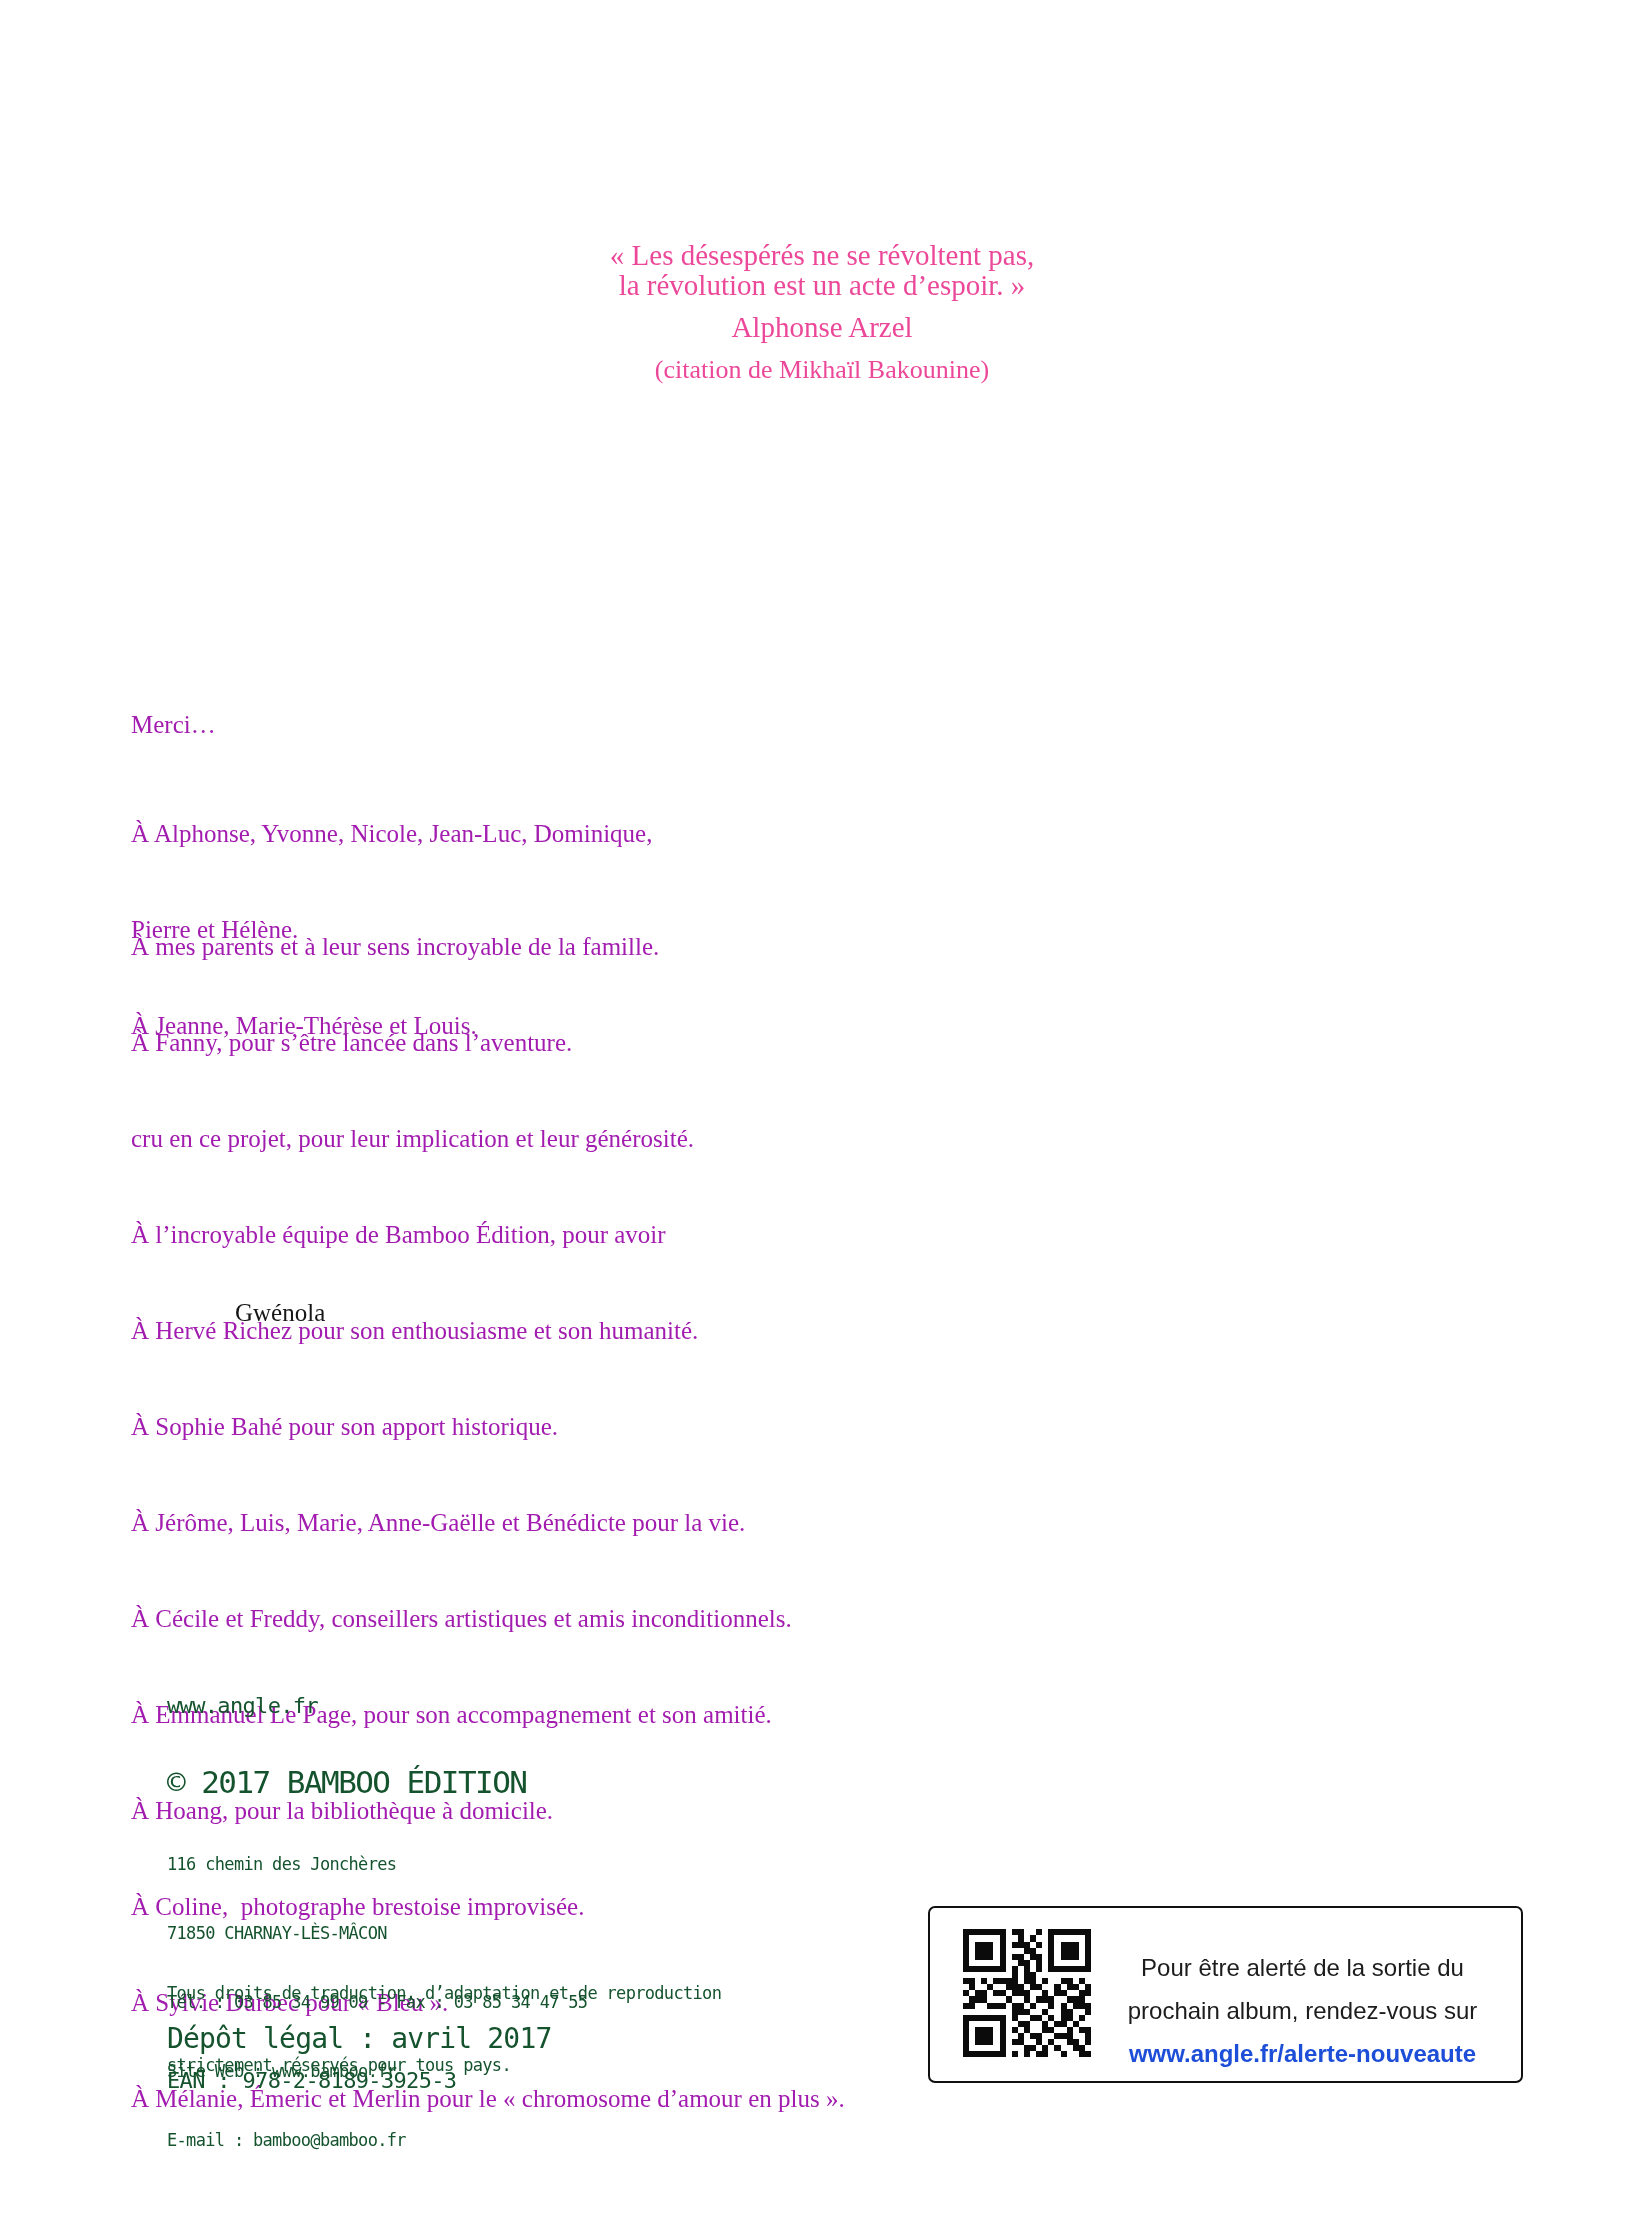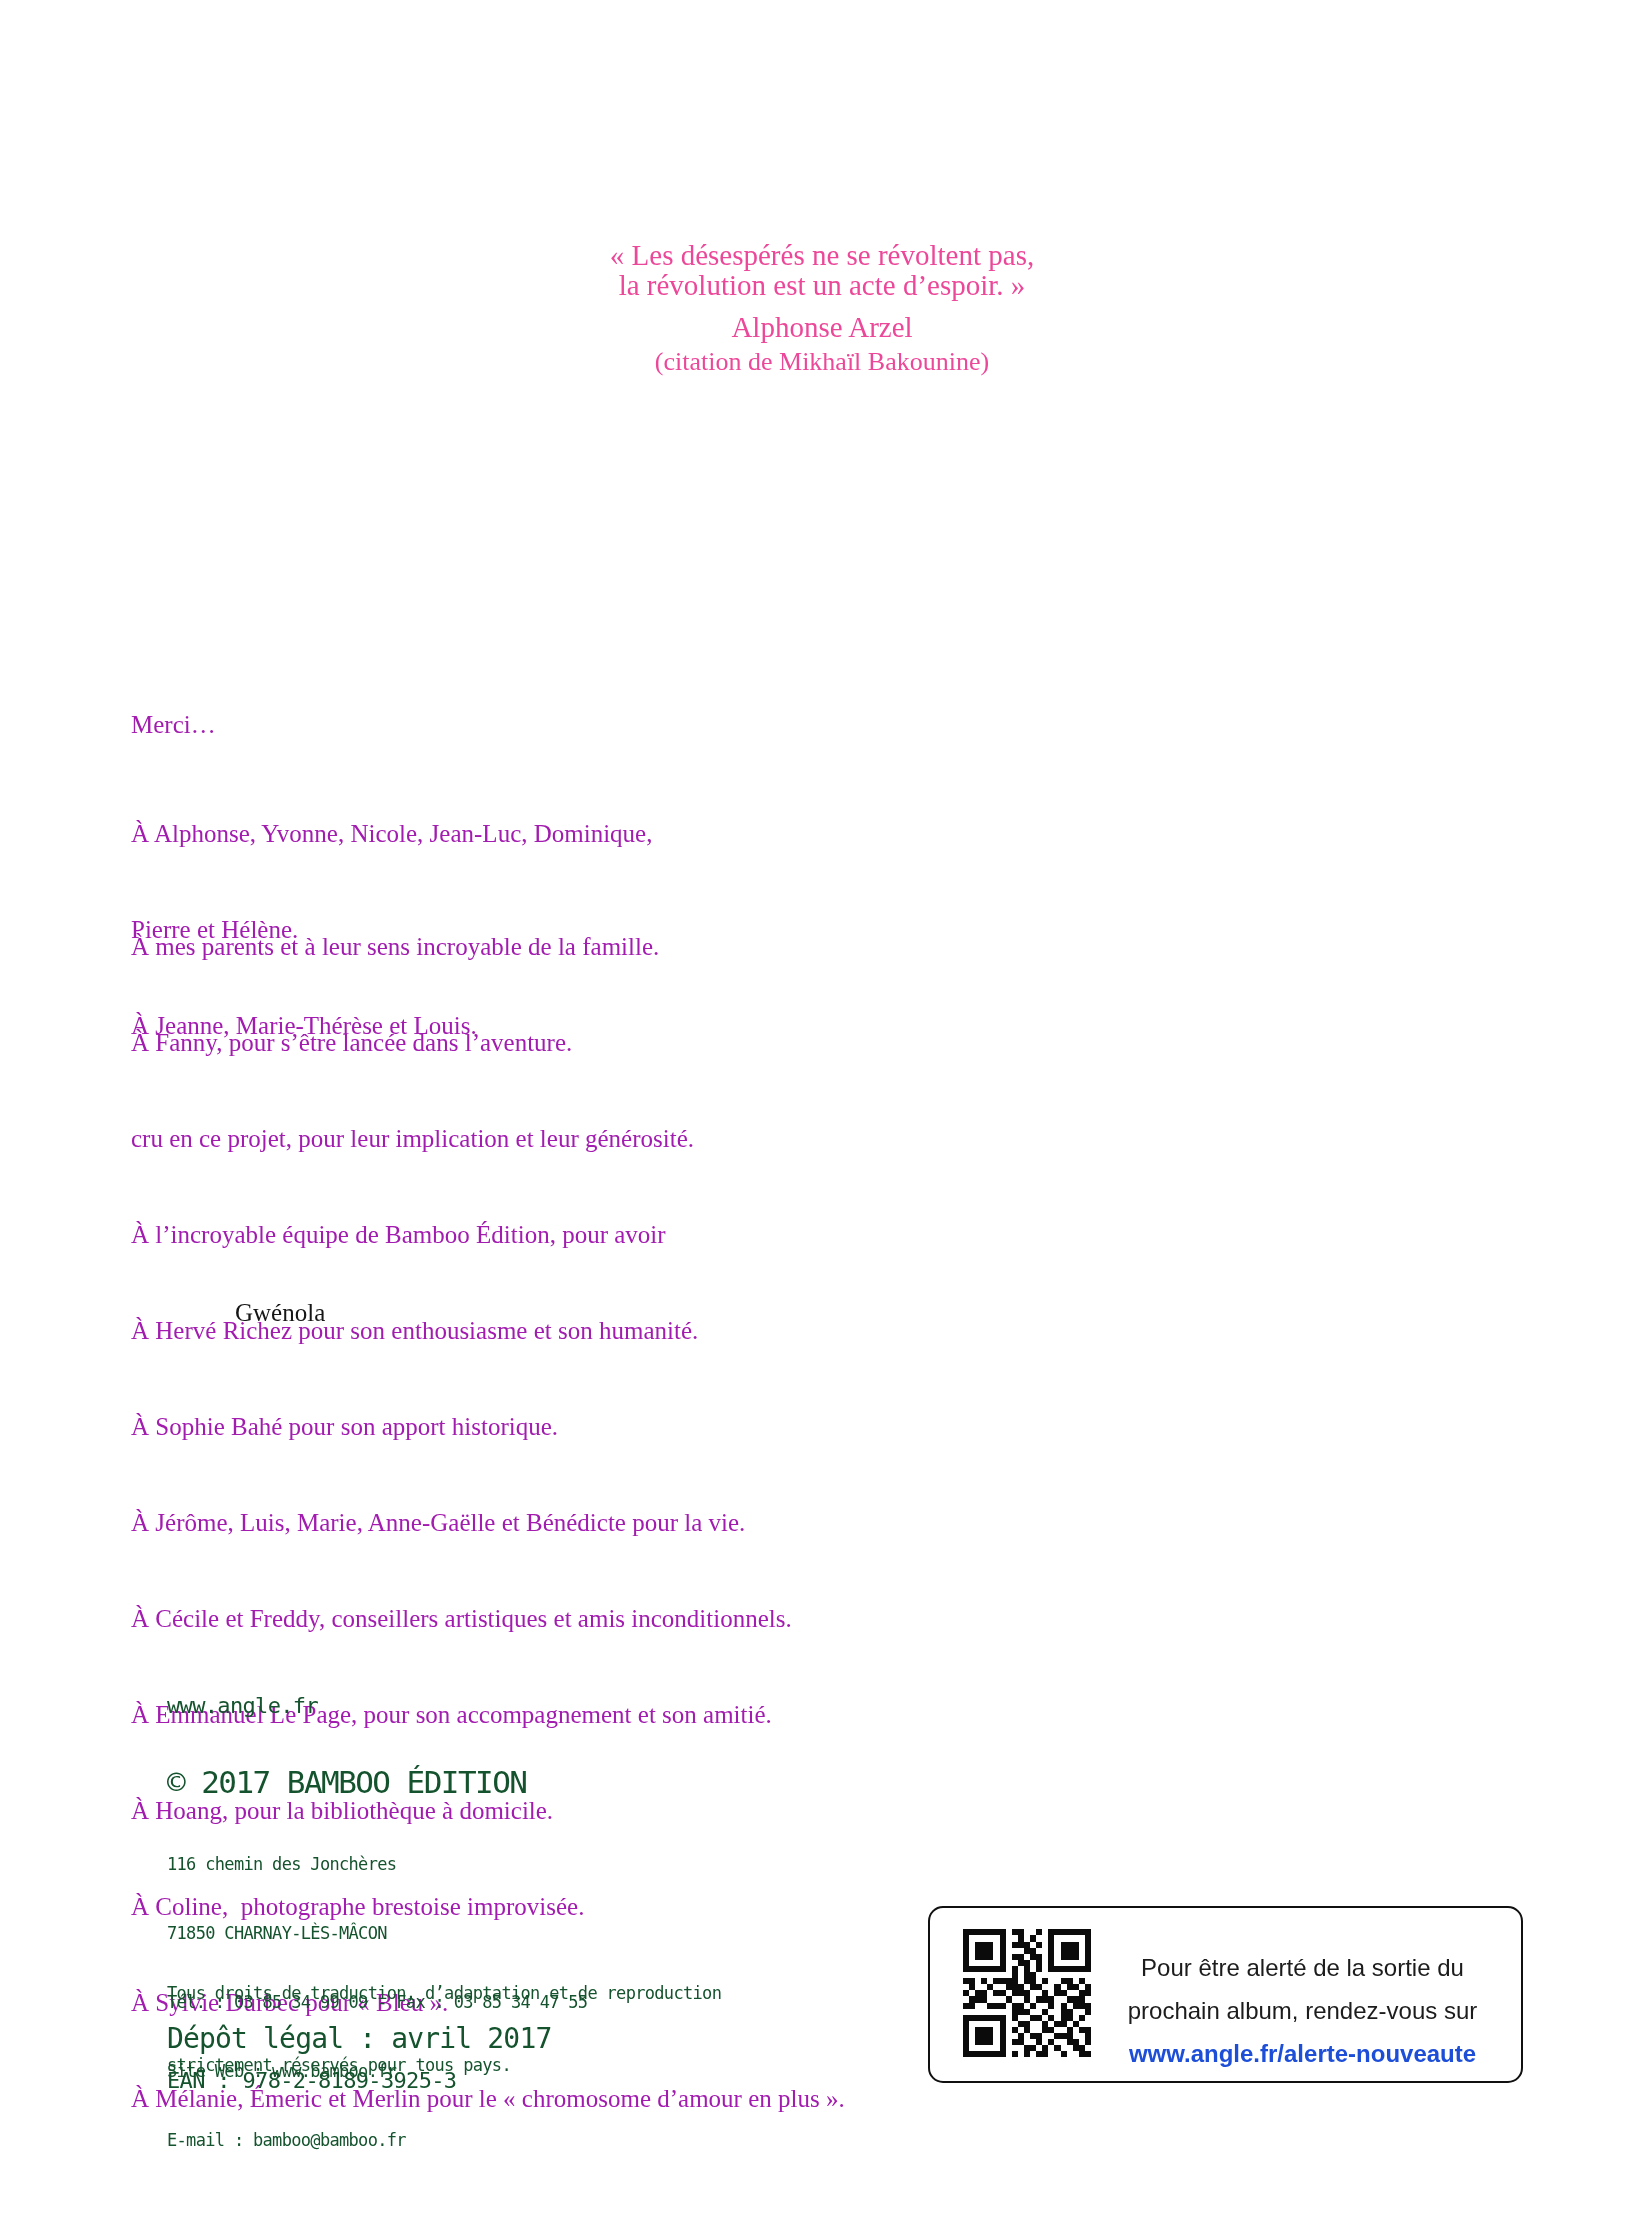--- a/index.html
+++ b/index.html
@@ -10,21 +10,21 @@
     font-family:"Liberation Serif","DejaVu Serif",serif;
     color:#141414;
   }
   .abs{position:absolute;}
   
   .quote-line{
     left:0;right:0;text-align:center;
     font-size:29px;line-height:1;color:#ec4899;
     white-space:pre-wrap;
   }
-  .quote-citation{font-size:26px;}
+  .quote-citation{font-size:26px;margin-top:8px;}
   
   .body-block{
     left:131px;
     font-size:25px;line-height:32px;color:#a21caf;
     white-space:pre-wrap;
   }
   .signature{
     left:235px;font-size:25px;line-height:1;color:#161616;
   }
   
@@ -35,21 +35,21 @@
   .site-line{left:131px;font-size:22px;line-height:1;letter-spacing:-0.03em;}
   .copyright-line{left:131px;font-size:31px;line-height:1;letter-spacing:-0.05em;}
   .address-block{left:131px;font-size:17px;line-height:23px;letter-spacing:-0.04em;font-weight:500;}
   .rights-block{left:131px;font-size:17px;line-height:24px;letter-spacing:-0.04em;font-weight:500;}
   .deposit-line{left:131px;font-size:28px;line-height:1;letter-spacing:-0.03em;}
   .ean-line{left:131px;font-size:22px;line-height:1;letter-spacing:-0.03em;}
   
   .alert-box{
     left:928px;top:1906px;width:595px;height:177px;
     box-sizing:border-box;
-    border:2.6px solid #101010;border-radius:15px;
+    border:2.6px solid #101010;border-radius:7px;
     background:#ffffff;
   }
   .qr{
     position:absolute;left:33px;top:21.4px;width:128px;height:128px;
     display:grid;
     grid-template-columns:repeat(21,1fr);
     grid-template-rows:repeat(21,1fr);
   }
   .qr div.on{background:#0b0b0b;}
   .alert-text{

